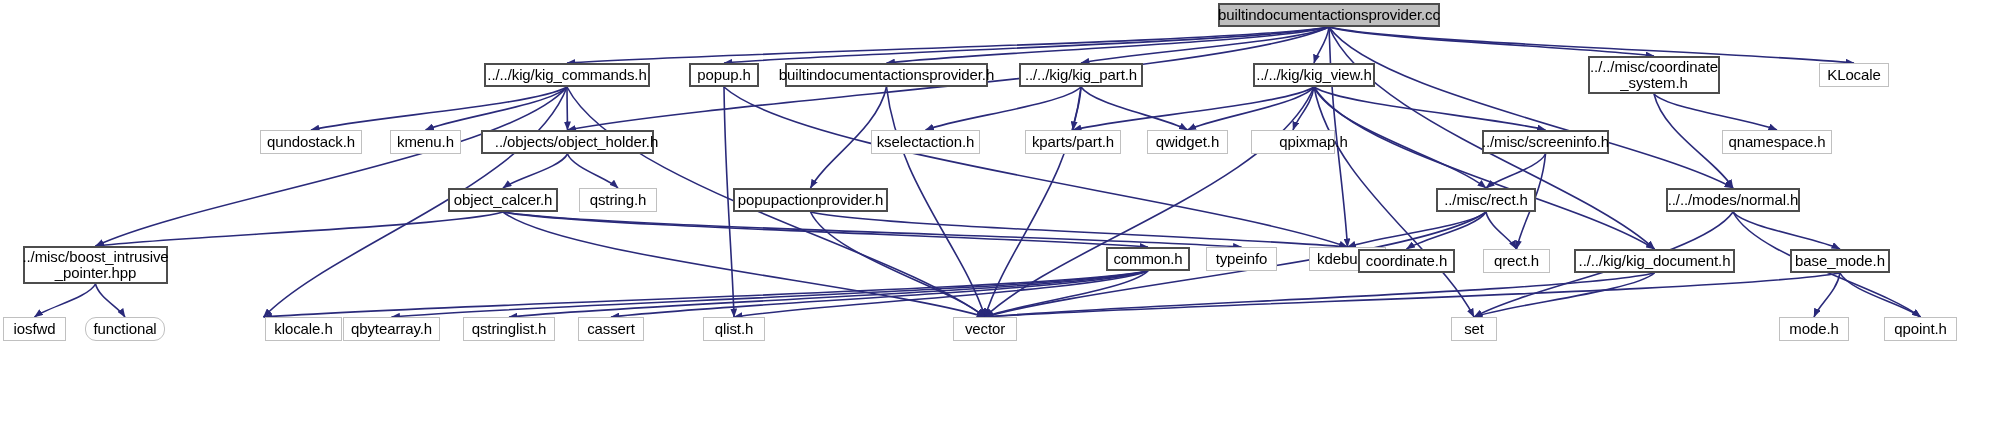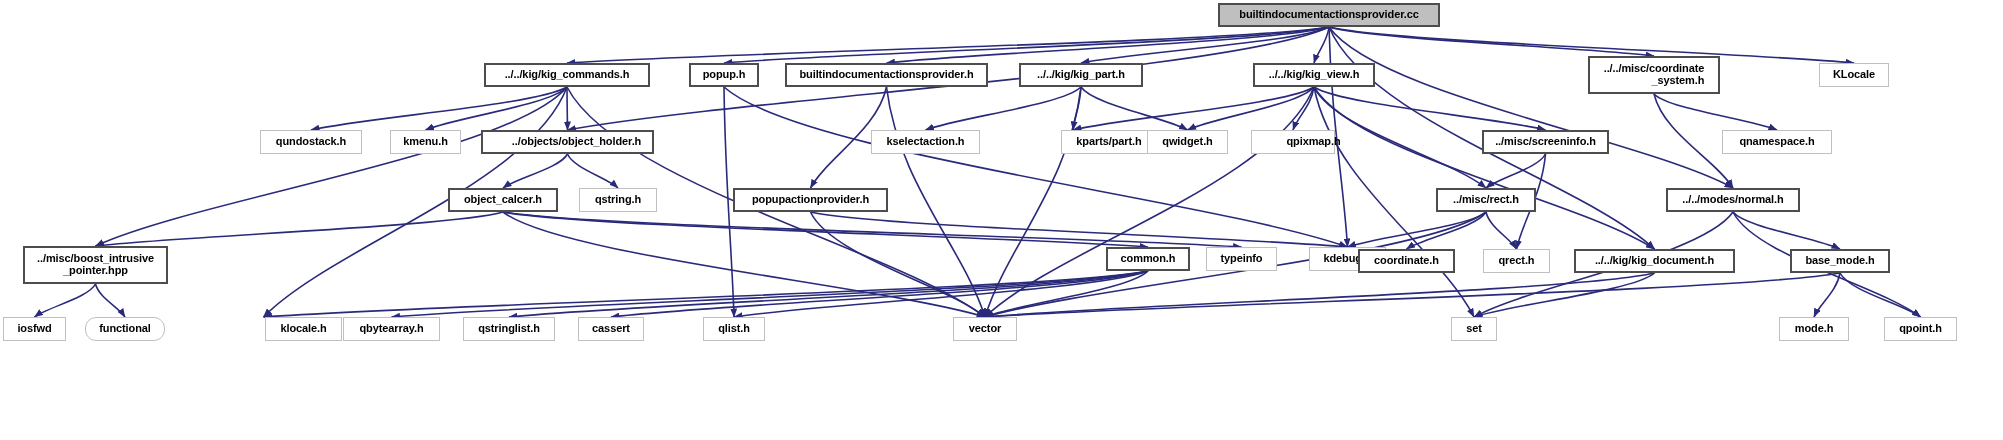--- a/index.html
+++ b/index.html
@@ -25,28 +25,27 @@
     height: 440px;
     pointer-events: none;
   }
   .node {
     position: absolute;
     box-sizing: border-box;
     display: flex;
     align-items: center;
     justify-content: center;
     text-align: center;
-    font-size: 11px;
+    font-size: 15px;
     line-height: 1.08;
     color: #000000;
     white-space: pre;
     background: #ffffff;
     border: 1px solid #c0c0c0;
     letter-spacing: -0.1px;
-    font-weight: bold;
   }
   .node.bold {
     border: 2px solid #4d4d4d;
   }
   .node.root {
     border: 2px solid #4d4d4d;
     background: #bfbfbf;
   }
 </style>
 </head>
@@ -127,28 +126,28 @@
         <path d="M95.5,284 C99.04,297.86 118.51,307.1 125,317" marker-end="url(#arrow)"></path>
       </g>
   </svg>
   <div id="node-layer">
       <div class="node root" style="left: 1218px; top: 3px; width: 222px; height: 24px;">builtindocumentactionsprovider.cc</div>
       <div class="node bold" style="left: 484px; top: 63px; width: 166px; height: 24px;">../../kig/kig_commands.h</div>
       <div class="node bold" style="left: 689px; top: 63px; width: 70px; height: 24px;">popup.h</div>
       <div class="node bold" style="left: 785px; top: 63px; width: 203px; height: 24px;">builtindocumentactionsprovider.h</div>
       <div class="node bold" style="left: 1019px; top: 63px; width: 124px; height: 24px;">../../kig/kig_part.h</div>
       <div class="node bold" style="left: 1253px; top: 63px; width: 122px; height: 24px;">../../kig/kig_view.h</div>
-      <div class="node bold" style="left: 1588px; top: 56px; width: 132px; height: 38px; text-align: right;">../../misc/coordinate
+      <div class="node bold" style="left: 1588px; top: 56px; width: 132px; height: 38px;">../../misc/coordinate
 _system.h</div>
       <div class="node " style="left: 1819px; top: 63px; width: 70px; height: 24px;">KLocale</div>
       <div class="node " style="left: 260px; top: 130px; width: 102px; height: 24px;">qundostack.h</div>
       <div class="node " style="left: 390px; top: 130px; width: 71px; height: 24px;">kmenu.h</div>
       <div class="node bold" style="left: 481px; top: 130px; width: 173px; height: 24px; padding-left: 18px;">../objects/object_holder.h</div>
       <div class="node " style="left: 871px; top: 130px; width: 109px; height: 24px;">kselectaction.h</div>
-      <div class="node " style="left: 1025px; top: 130px; width: 96px; height: 24px; margin-left: 36px;">kparts/part.h</div>
+      <div class="node " style="left: 1025px; top: 130px; width: 96px; height: 24px;">kparts/part.h</div>
       <div class="node " style="left: 1147px; top: 130px; width: 81px; height: 24px;">qwidget.h</div>
       <div class="node " style="left: 1251px; top: 130px; width: 84px; height: 24px; padding-left: 41px;">qpixmap.h</div>
       <div class="node bold" style="left: 1482px; top: 130px; width: 127px; height: 24px;">../misc/screeninfo.h</div>
       <div class="node " style="left: 1722px; top: 130px; width: 110px; height: 24px;">qnamespace.h</div>
       <div class="node bold" style="left: 448px; top: 188px; width: 110px; height: 24px;">object_calcer.h</div>
       <div class="node " style="left: 579px; top: 188px; width: 78px; height: 24px;">qstring.h</div>
       <div class="node bold" style="left: 733px; top: 188px; width: 155px; height: 24px;">popupactionprovider.h</div>
       <div class="node bold" style="left: 1436px; top: 188px; width: 100px; height: 24px;">../misc/rect.h</div>
       <div class="node bold" style="left: 1666px; top: 188px; width: 134px; height: 24px;">../../modes/normal.h</div>
       <div class="node bold" style="left: 1106px; top: 247px; width: 84px; height: 24px;">common.h</div>

